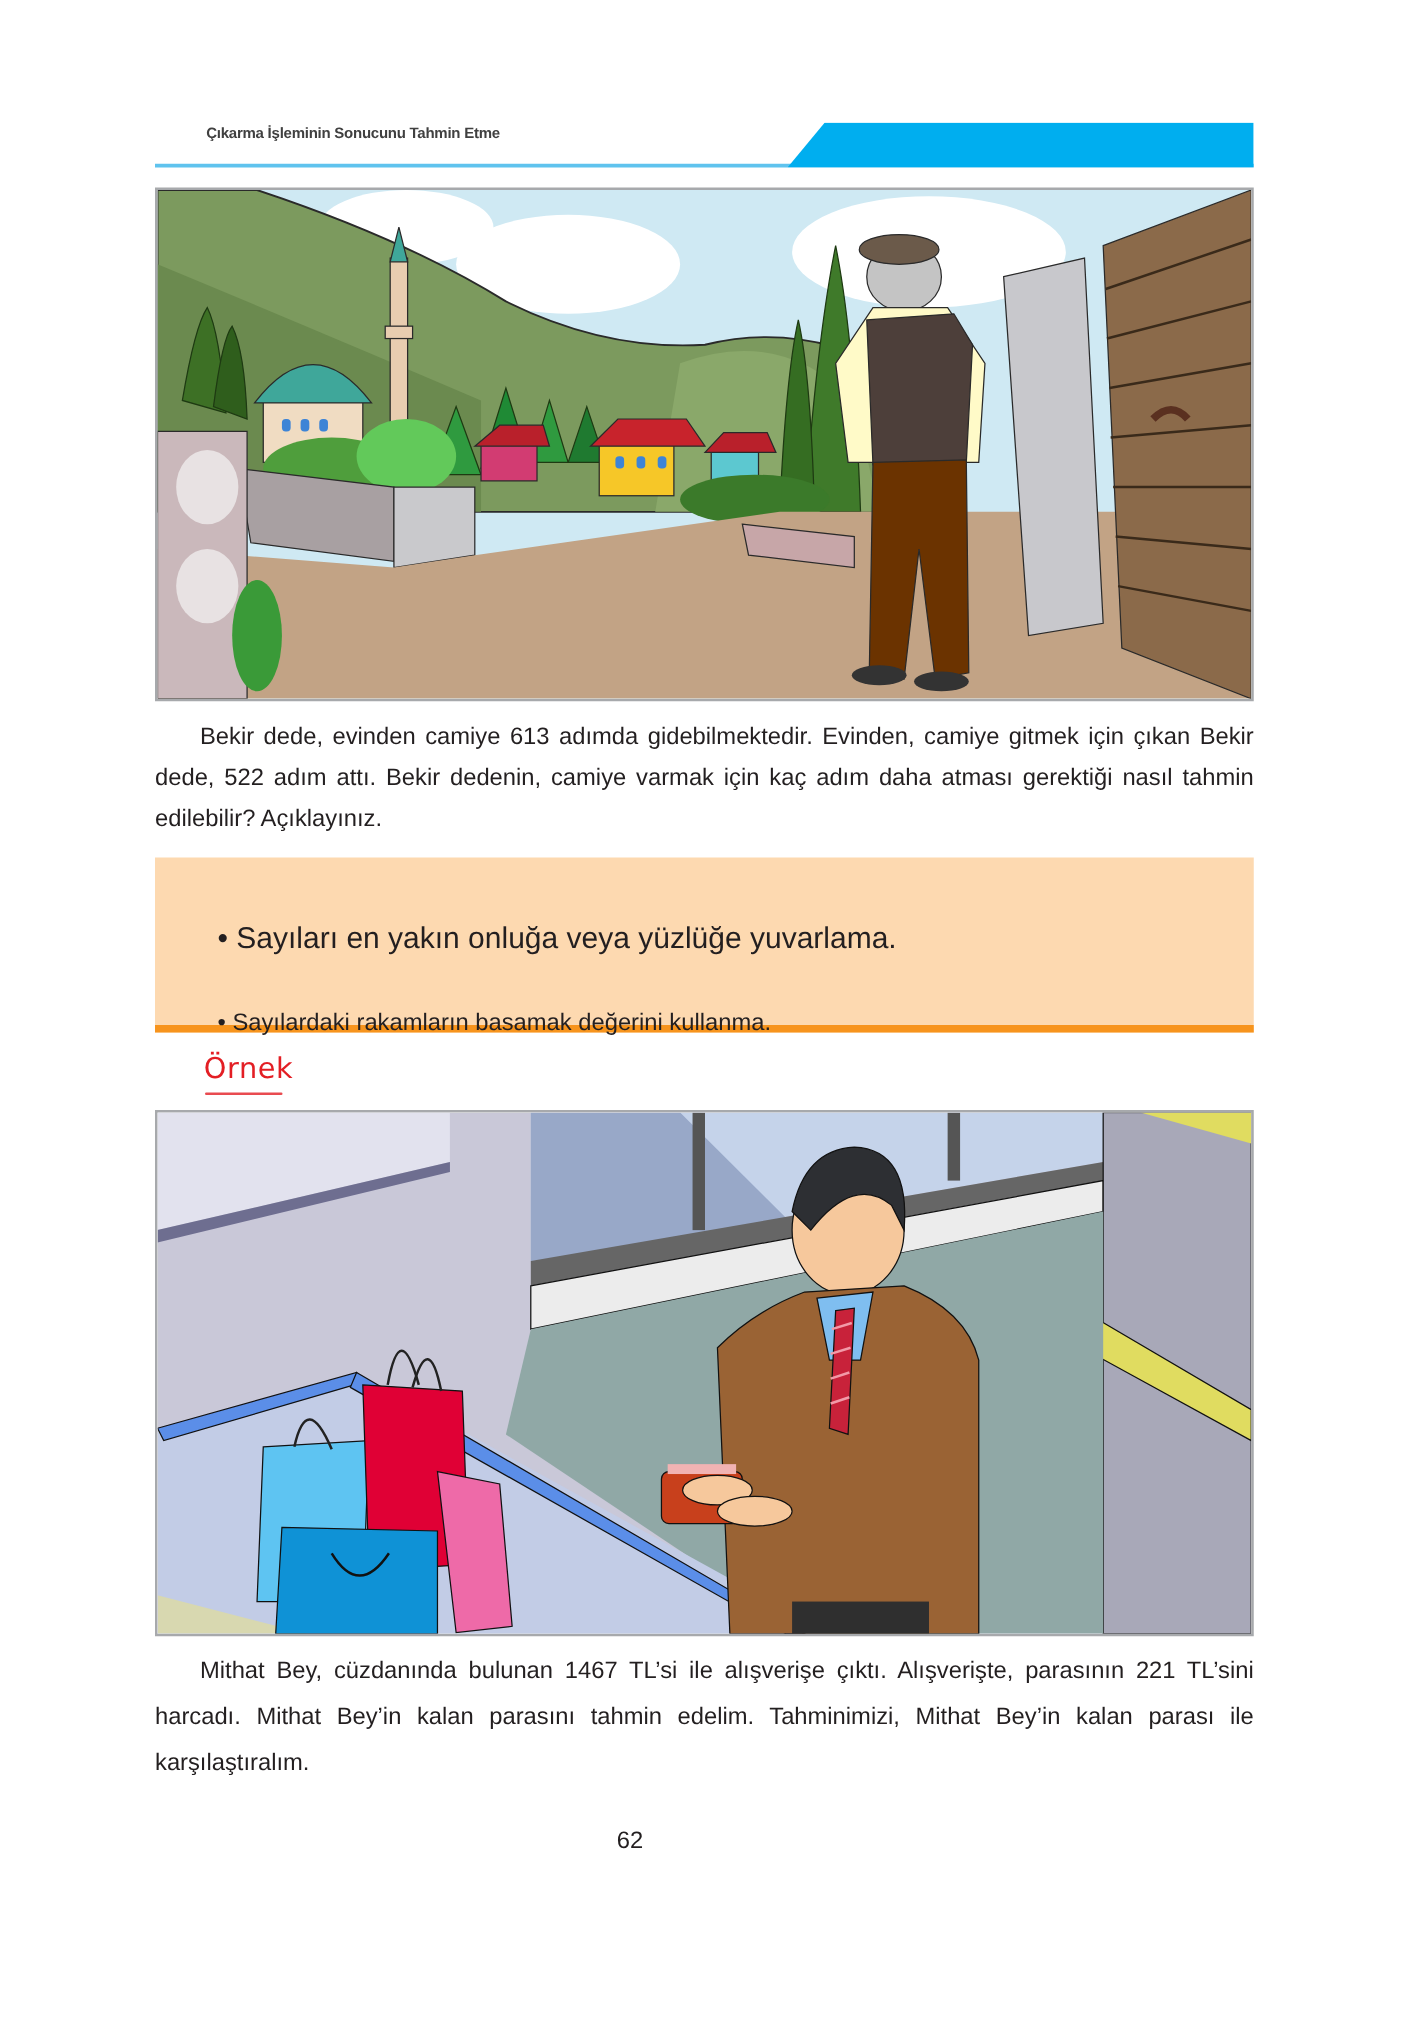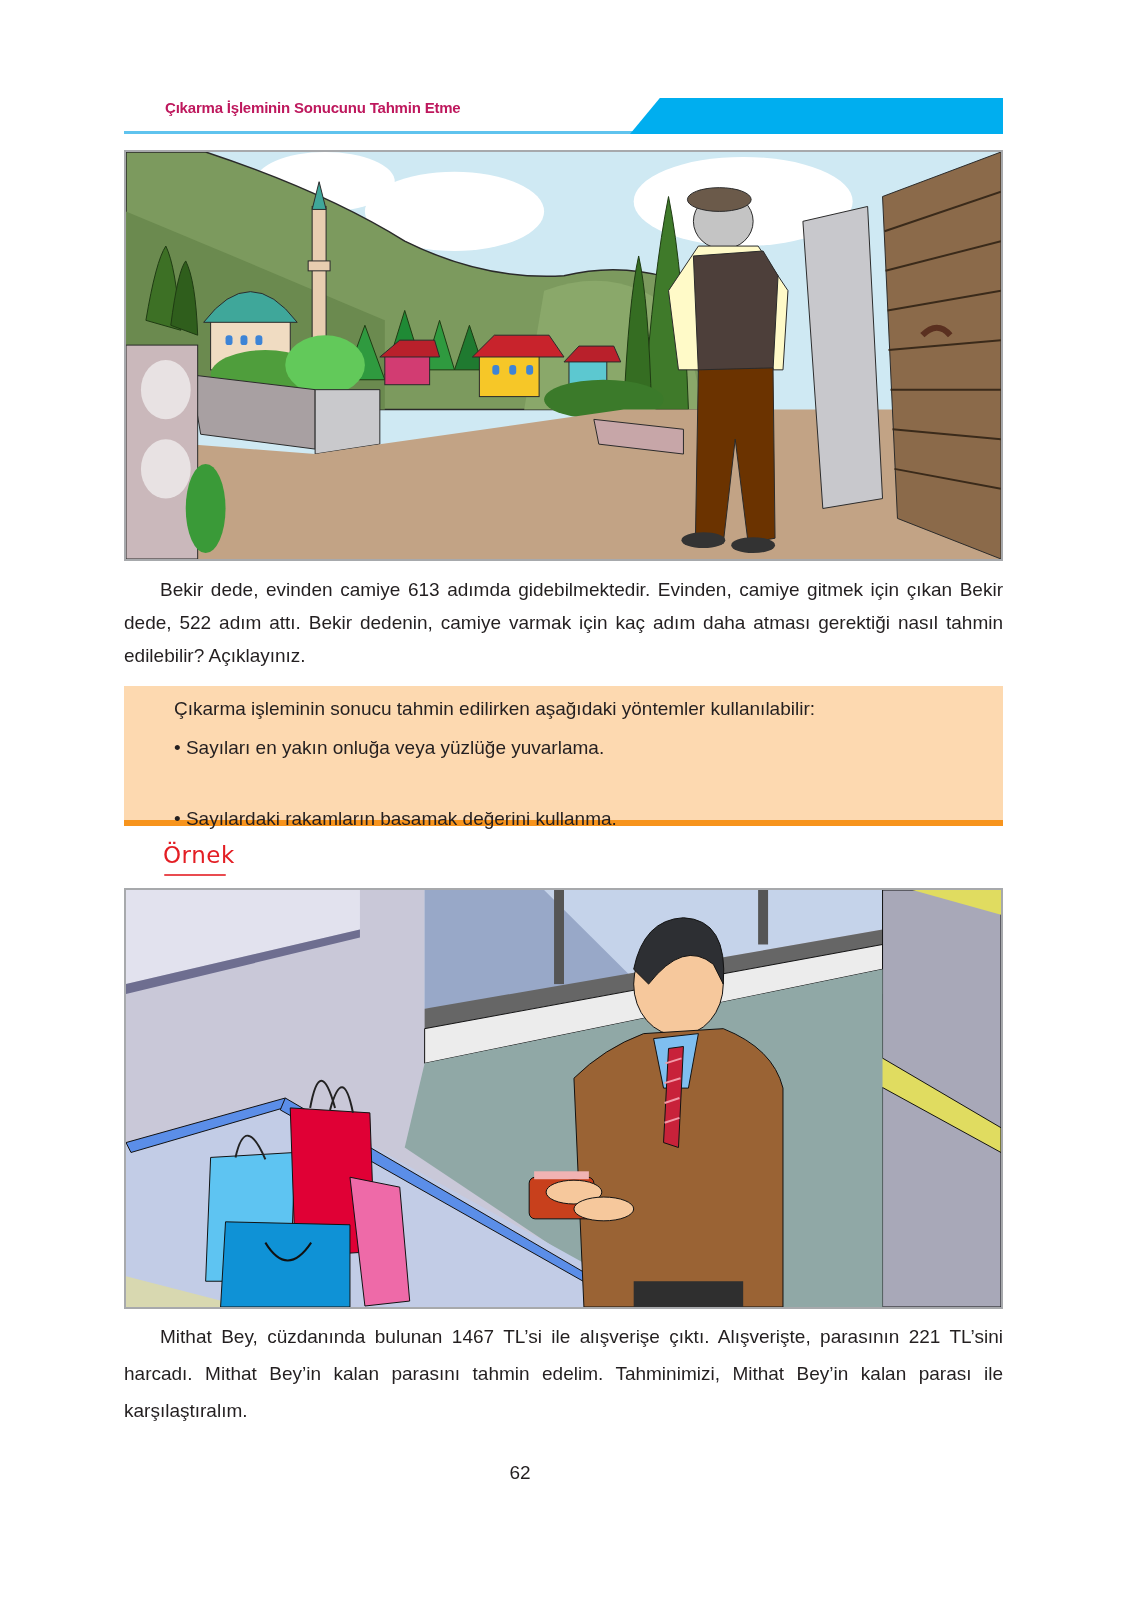--- a/index.html
+++ b/index.html
@@ -3,43 +3,43 @@
 <meta charset="utf-8">
 <style>
   html, body { margin:0; padding:0; background:#ffffff; }
   body { width:1134px; height:1616px; position:relative; overflow:hidden;
          font-family:"Liberation Sans", sans-serif; color:#231f20; }
   .abs { position:absolute; }
   
   .hdr-line { left:124px; top:131px; width:879px; height:3px; background:#5fc3ee; }
   .hdr-banner { left:630px; top:98px; width:373px; height:36px; background:#00aeef;
                 clip-path:polygon(8% 0,100% 0,100% 100%,0 100%); }
-  .hdr-title { left:165px; top:99px; font-size:15px; font-weight:bold; color:#be185d;
+  .hdr-title { left:165px; top:99px; font-size:12px; font-weight:bold; color:#404040;
                letter-spacing:-0.2px; white-space:nowrap; }
   
   .figure { border:2px solid #a7a9ac; box-sizing:border-box; overflow:hidden; }
   .fig1 { left:124px; top:150px; width:879px; height:411px; }
   .fig2 { left:124px; top:888px; width:879px; height:421px; }
   .figure svg { display:block; width:100%; height:100%; }
   
   .para { left:124px; width:879px; font-size:19px; line-height:33px; text-align:justify; }
   .para p { margin:0; text-indent:36px; }
   .p1 { top:573px; }
   .p2 { top:1318px; line-height:37px; }
   
   .info { left:124px; top:686px; width:879px; height:134px; background:#fdd9b0;
           border-bottom:6px solid #f7941d; box-sizing:content-box; }
   .info .lead { position:absolute; left:50px; top:12px; font-size:19px; }
-  .info .b1 { position:absolute; left:50px; top:51px; font-size:19px; }
+  .info .b1 { position:absolute; left:50px; top:51px; font-size:24px; }
   .info .b2 { position:absolute; left:50px; top:90px; font-size:19px;margin-top:32px; }
   
   .ornek { left:163px; top:842px; font-size:23px; color:#e31e24; font-family:"DejaVu Sans", sans-serif;
            letter-spacing:0.5px; }
   .ornek-underline { left:164px; top:874px; width:62px; height:2px; background:#e31e24; opacity:0.8; border-radius:2px; }
-  .pagenum { left:0; width:1008px; top:1462px; text-align:center; font-size:19px;padding-left:16px; }
+  .pagenum { left:0; width:1008px; top:1462px; text-align:center; font-size:19px; }
 </style>
 </head>
 <body>
 
 <div class="abs hdr-line"></div>
 <div class="abs hdr-banner"></div>
 <div class="abs hdr-title">Çıkarma İşleminin Sonucunu Tahmin Etme</div>
 
 <div class="abs figure fig1">
   <svg viewBox="0 0 879 411" preserveAspectRatio="none">
@@ -119,21 +119,20 @@
     <ellipse cx="580" cy="392" rx="22" ry="8" fill="#333"></ellipse>
     <ellipse cx="630" cy="397" rx="22" ry="8" fill="#333"></ellipse>
   </svg>
 </div>
 
 <div class="abs para p1">
   <p>Bekir dede, evinden camiye 613 adımda gidebilmektedir. Evinden, camiye gitmek için çıkan Bekir dede, 522 adım attı. Bekir dedenin, camiye varmak için kaç adım daha atması gerektiği nasıl tahmin edilebilir? Açıklayınız.</p>
 </div>
 
 <div class="abs info">
-  <div class="lead">Çıkarma işleminin sonucu tahmin edilirken aşağıdaki yöntemler kullanılabilir:</div>
   <div class="b1">• Sayıları en yakın onluğa veya yüzlüğe yuvarlama.</div>
   <div class="b2">• Sayılardaki rakamların basamak değerini kullanma.</div>
 </div>
 
 <div class="abs ornek">Örnek</div>
 <div class="abs ornek-underline"></div>
 
 <div class="abs figure fig2">
   <svg viewBox="0 0 879 421" preserveAspectRatio="none">
     <rect x="0" y="0" width="879" height="421" fill="#c9c8d8"></rect>

